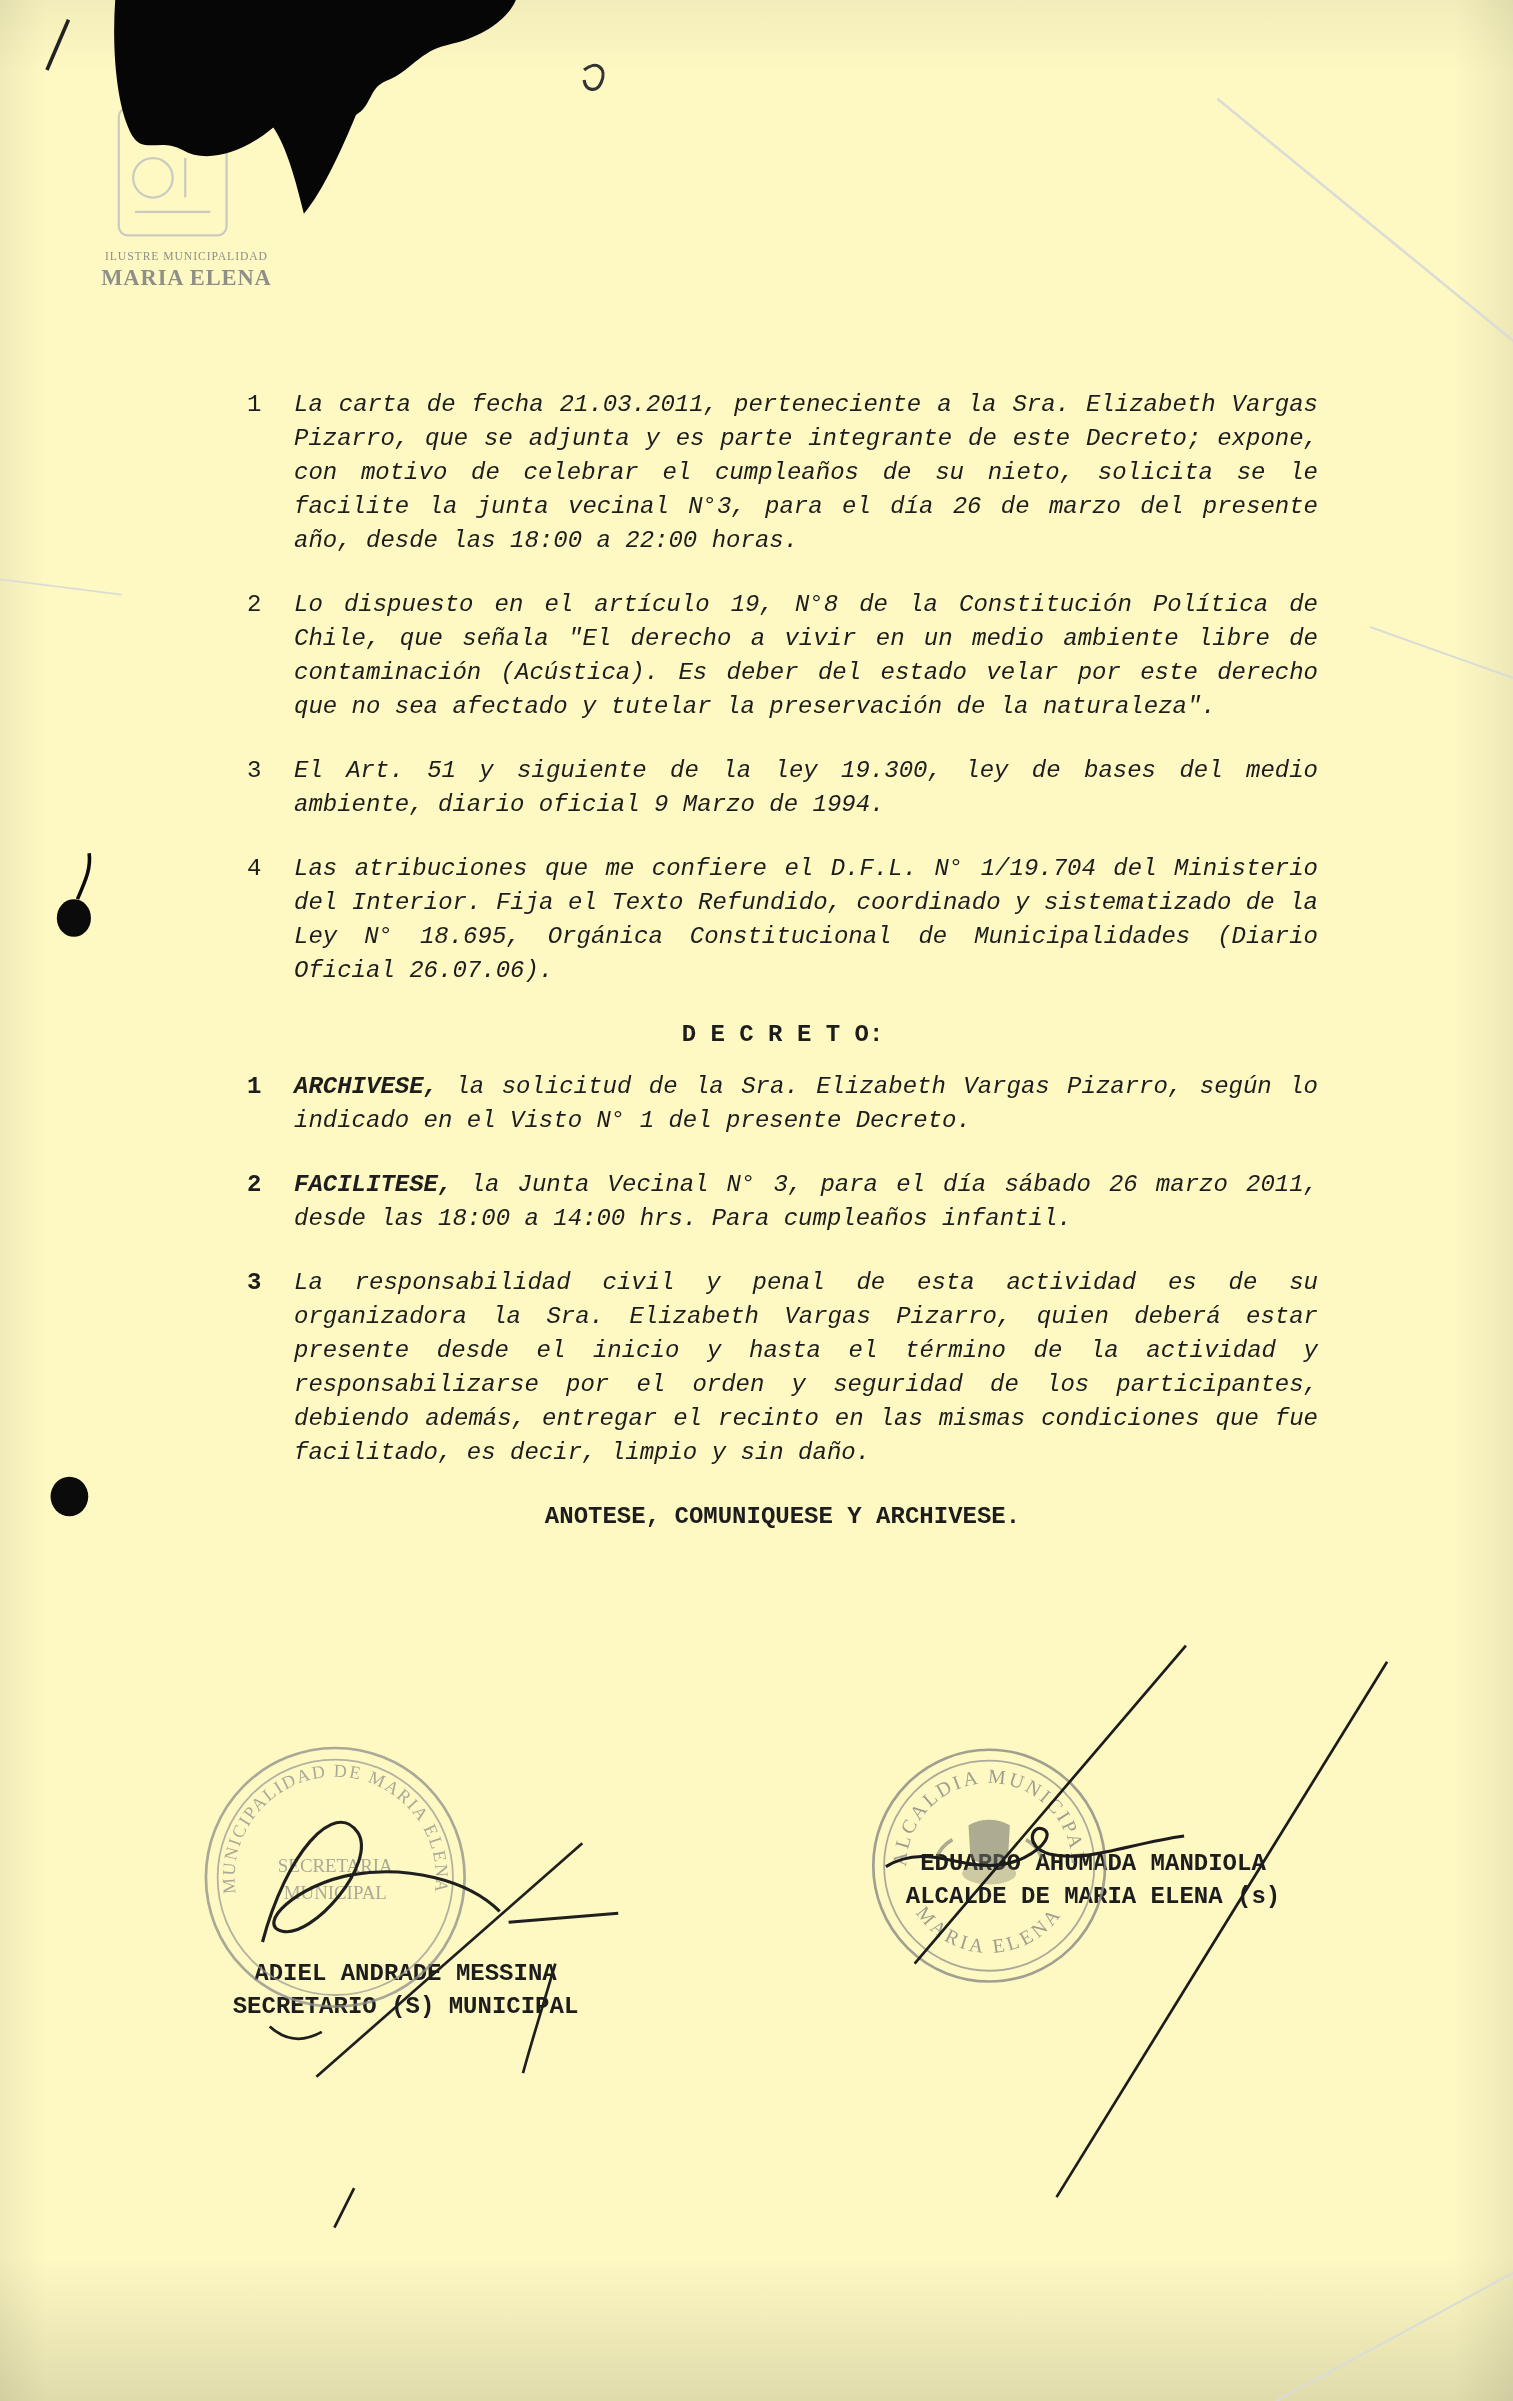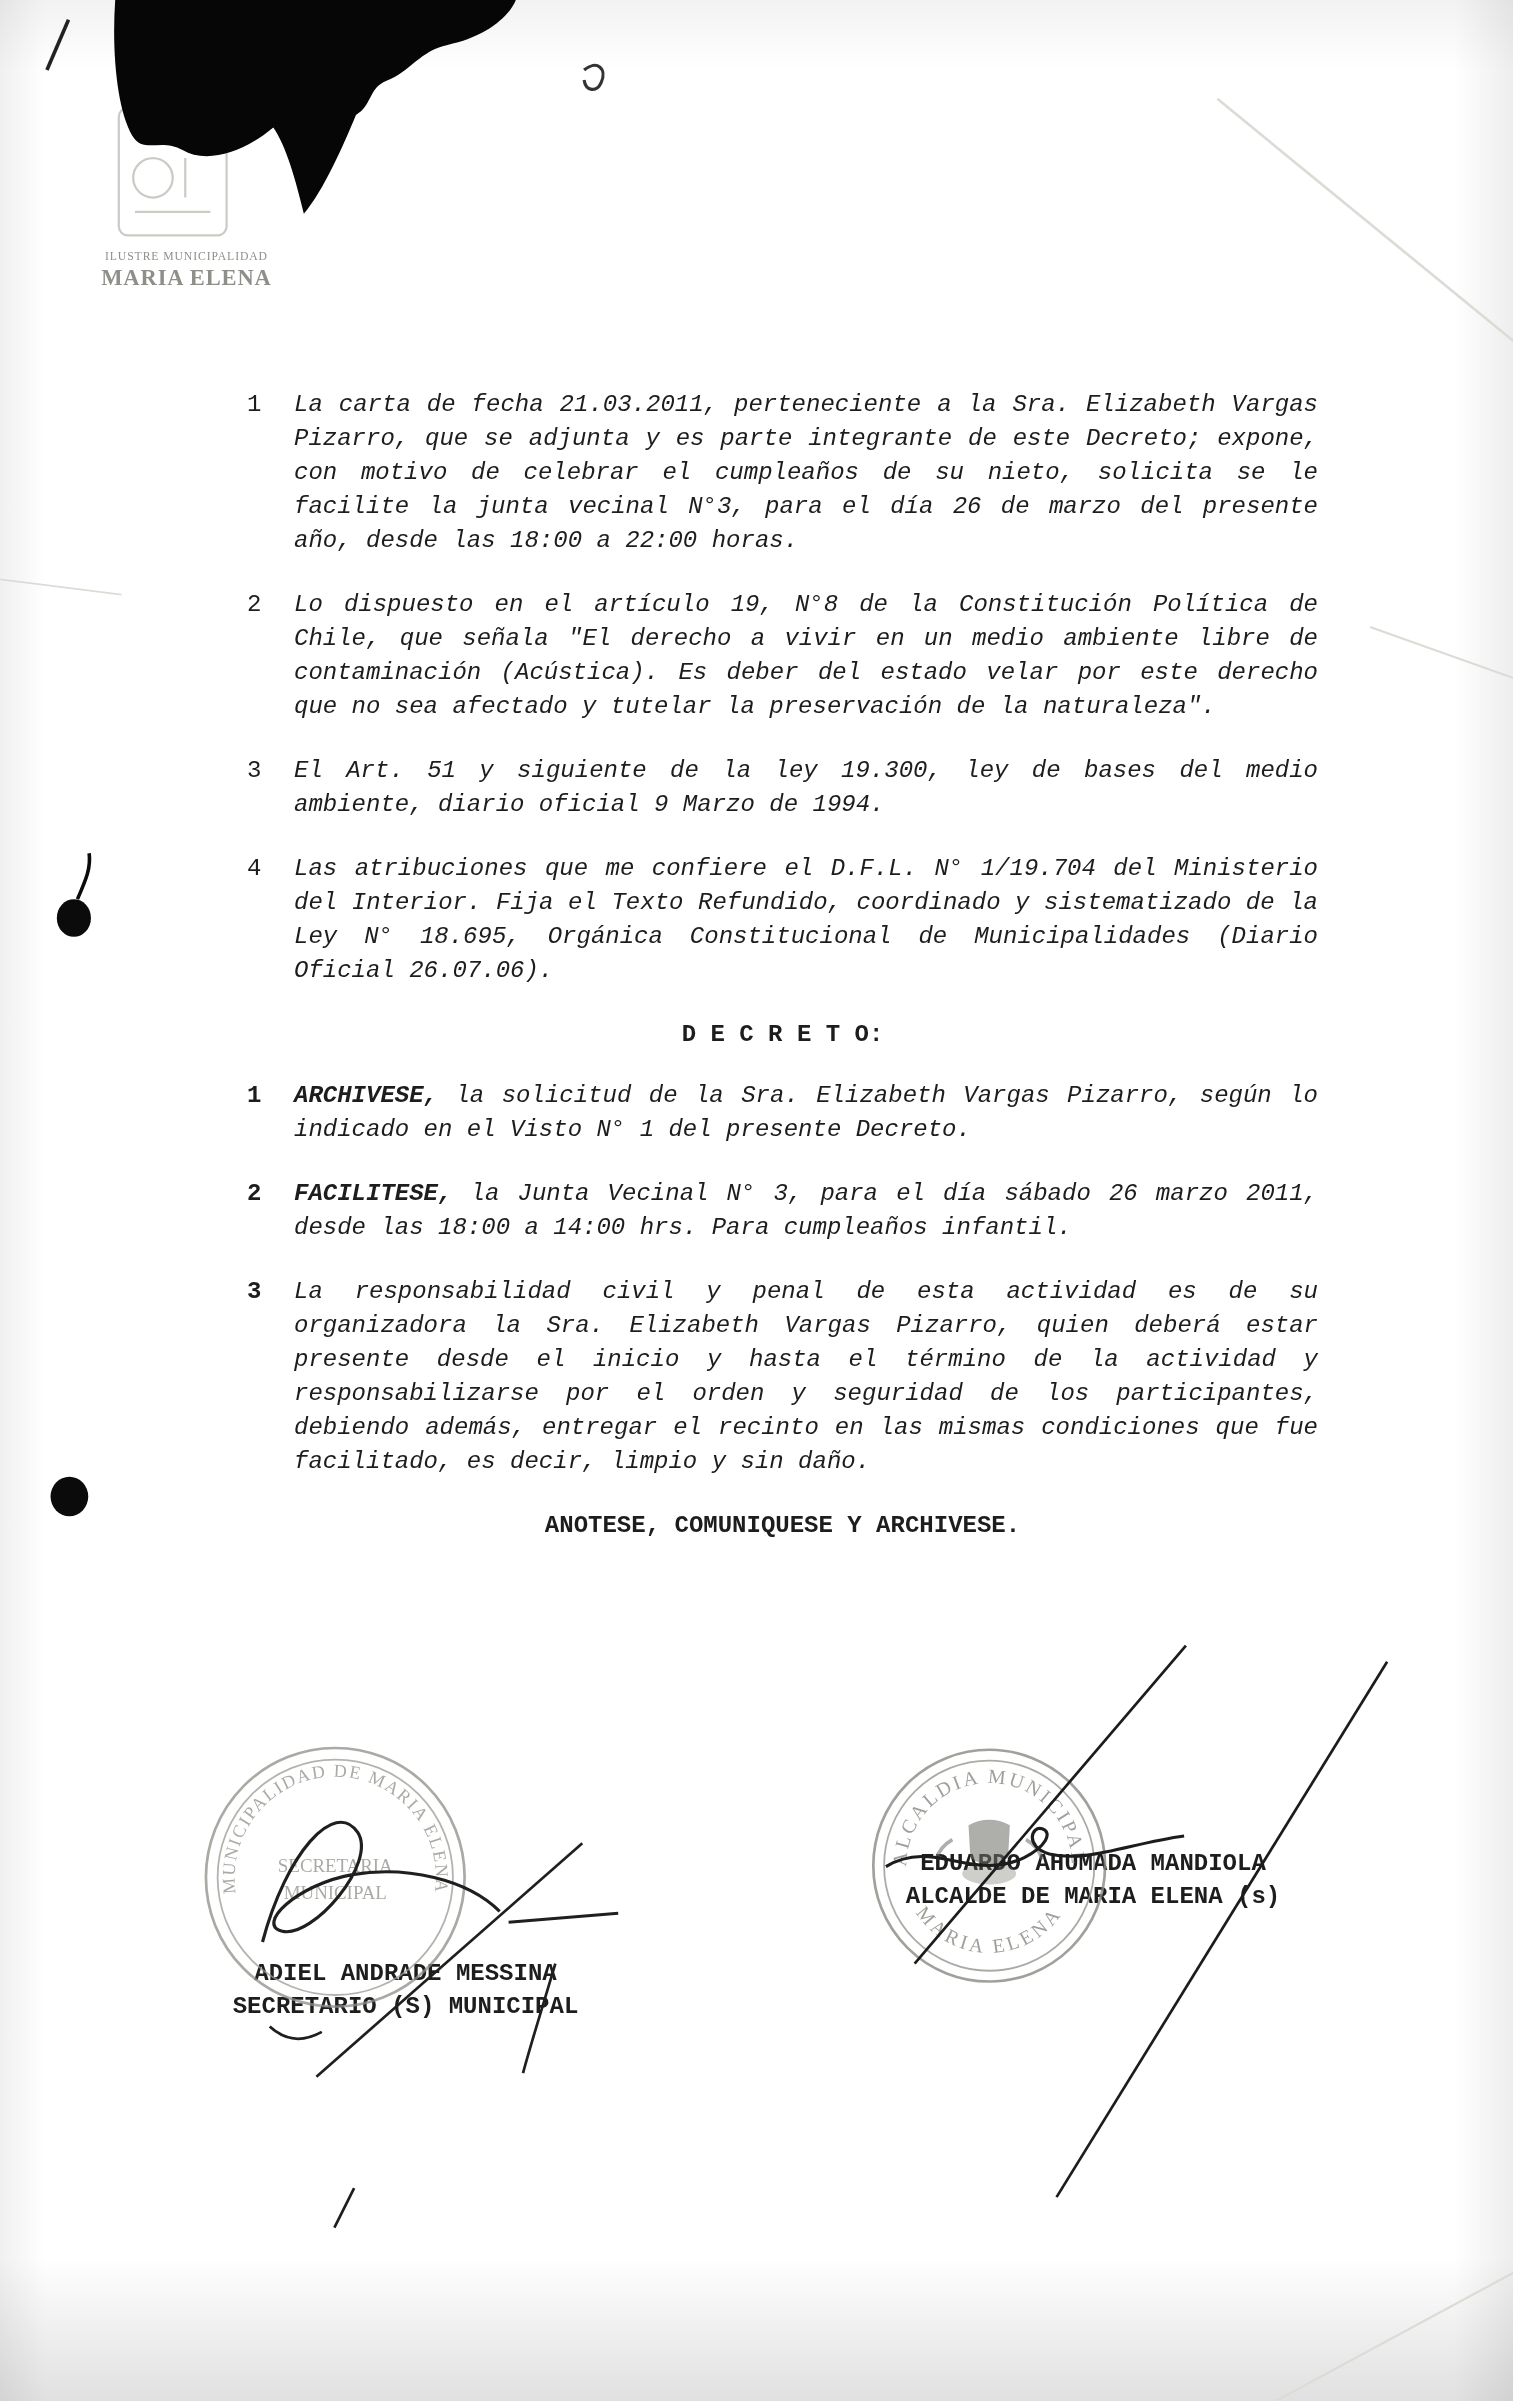--- a/index.html
+++ b/index.html
@@ -1,19 +1,19 @@
 <!DOCTYPE html>
 <html style="font-size:14.4px"><head>
 <meta charset="utf-8">
 <style>
   * { margin:0; padding:0; box-sizing:border-box; }
   html,body { background:#7e7e7e; }
   .page {
     position:relative; width:1514px; height:2401px; margin:0 auto;
-    background:#ffffff; overflow:hidden;
+    background:#fef9c3; overflow:hidden;
     font-family:"Liberation Mono","DejaVu Sans Mono",monospace;
     color:#1d1d1d;
   }
   .shade {
     position:absolute; inset:0; pointer-events:none;
     background:
       linear-gradient(90deg, rgba(0,0,0,.06), rgba(0,0,0,0) 3%, rgba(0,0,0,0) 96%, rgba(0,0,0,.07)),
       linear-gradient(180deg, rgba(0,0,0,.05), rgba(0,0,0,0) 3%, rgba(0,0,0,0) 94%, rgba(0,0,0,.12));
   }
   .letterhead {
@@ -26,21 +26,21 @@
   .doc-header { position:absolute; left:819px; top:296px; font-weight:700; font-size:24px; line-height:35px; white-space:pre; }
   .content { position:absolute; left:247px; top:388px; width:1071px; font-size:24px; line-height:34px; }
   .heading { font-weight:700; margin-bottom:15px; }
   .visto-h { text-align:center; margin-bottom:27px; }
   .center { text-align:center; }
   .item { display:flex; margin-bottom:30px; }
   .num { width:47px; flex:0 0 47px; }
   .num.bold { font-weight:700; }
   .txt { flex:1; text-align:justify;font-style:italic; }
   .lead { font-weight:700; }
-  .decreto-h { margin-top:5.4px; margin-bottom:27px; }
+  .decreto-h { margin-top:5.4px; margin-bottom:18px; }
   .closing { margin-top:1.8px; }
   .sig { position:absolute; text-align:center; font-weight:700; font-size:24px; line-height:33px; }
   .sig.mayor { left:855px; top:1847px; width:476px; }
   .sig.secretary { left:190px; top:1957px; width:431px; }
   .footer { position:absolute; left:208px; top:2056px; font-size:24px; line-height:35px; }
   .bold { font-weight:700; }
   .overlay { position:absolute; left:0; top:0; z-index:5; pointer-events:none; }
   .stamp-serif { font-family:"Liberation Serif","DejaVu Serif",serif; }
 </style>
 </head>

